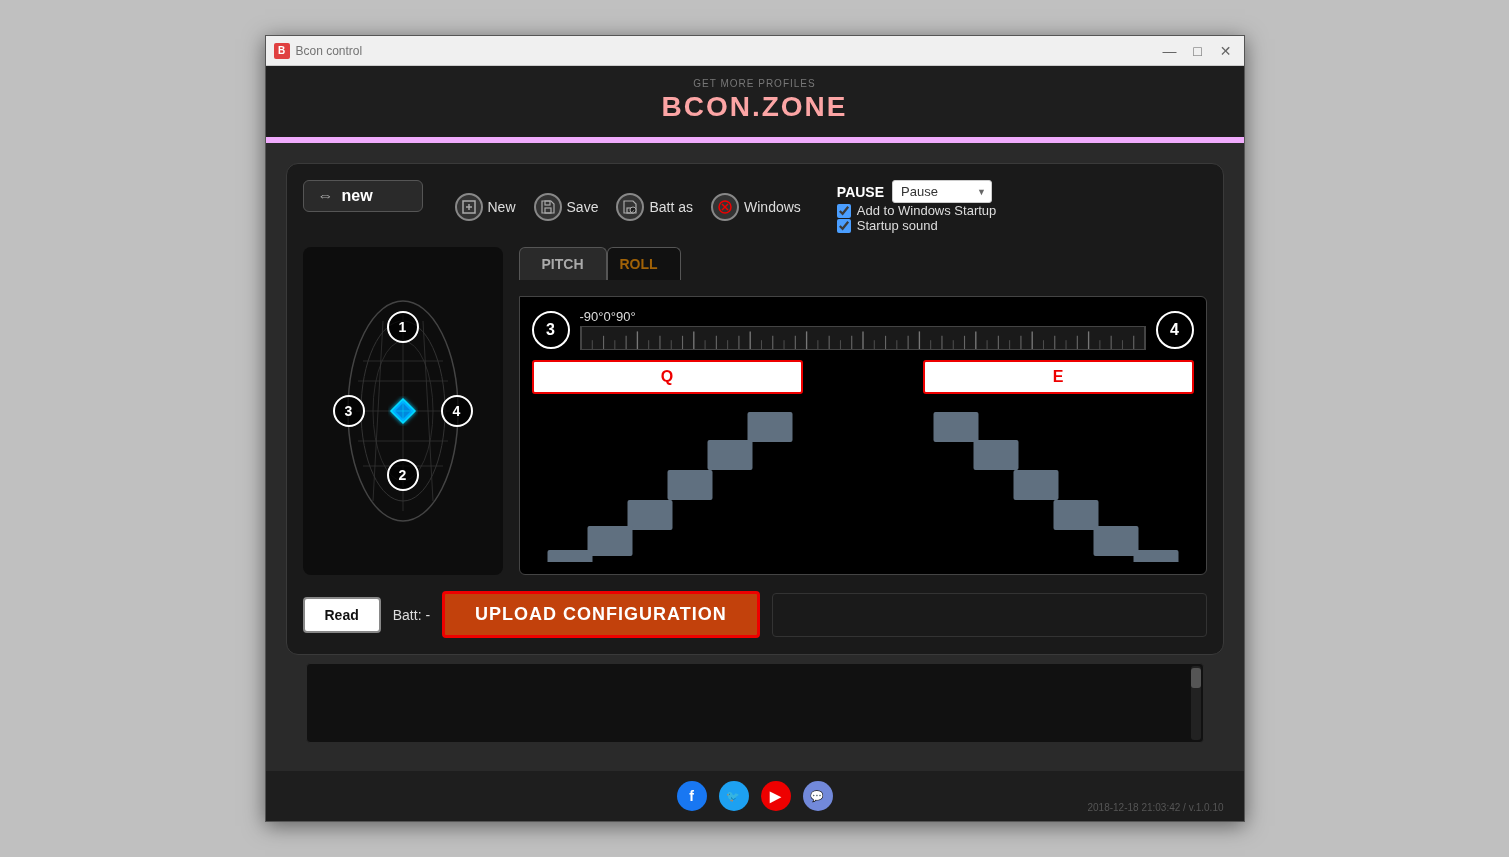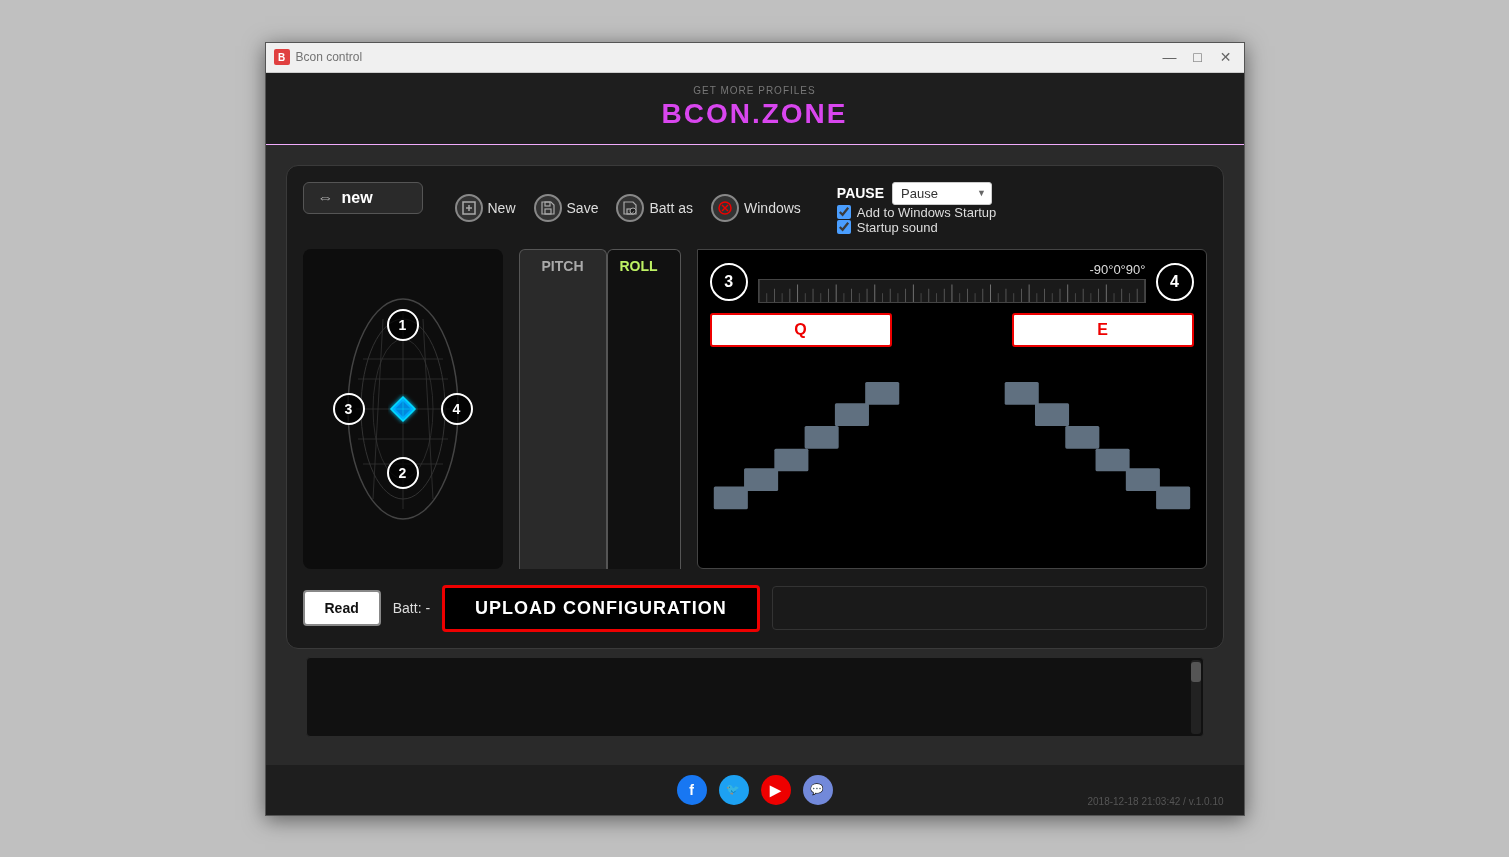--- a/index.html
+++ b/index.html
@@ -63,35 +63,35 @@
       font-size: 14px;
       color: #666;
       cursor: pointer;
       border-radius: 2px;
     }
 
     .header-area {
       background: #1e1e1e;
       padding: 12px 12px 14px;
       text-align: center;
-      border-bottom: 1px solid #f0abfc;
+      border-bottom: 6px solid #f0abfc;
     }
 
     .get-more {
       font-size: 10px;
       color: #777;
       letter-spacing: 1px;
       text-transform: uppercase;
       margin-bottom: 2px;
     }
 
     .brand-logo {
       font-size: 28px;
       font-weight: 900;
-      color: #d946ef;
+      color: #fca5a5;
       letter-spacing: 2px;
       font-family: Arial Black, Arial, sans-serif;
     }
 
     .main-content {
       background: #2a2a2a;
       padding: 20px;
     }
 
     .main-panel {
@@ -272,20 +272,21 @@
     }
 
     .zone-1 { top: 30px; left: 50%; transform: translateX(-50%); }
     .zone-2 { bottom: 50px; left: 50%; transform: translateX(-50%); }
     .zone-3 { left: 10px; top: 50%; transform: translateY(-50%); }
     .zone-4 { right: 10px; top: 50%; transform: translateY(-50%); }
 
     .right-panel {
       flex: 1;
       display: flex;
+      flex-direction: column;
       gap: 16px;
     }
 
     .tabs-row {
       display: flex;
       margin-bottom: 0;
     }
 
     .tab {
       padding: 8px 22px;
@@ -297,21 +298,21 @@
       border-bottom: none;
     }
 
     .tab.inactive {
       background: #2a2a2a;
       color: #aaa;
     }
 
     .tab.active {
       background: #111;
-      color: #bef264;
+      color: #a16207;
       border-color: #555;
       padding-left: 12px;
     }
 
     .axis-display {
       background: #000;
       border: 1px solid #444;
       border-radius: 0 6px 6px 6px;
       padding: 12px;
       flex: 1;
@@ -339,21 +340,21 @@
       flex-shrink: 0;
     }
 
     .ruler-container {
       flex: 1;
       position: relative;
     }
 
     .ruler-labels {
       display: flex;
-      justify-content: flex-end;
+      justify-content: flex-start;
       color: #ddd;
       font-size: 13px;
       margin-bottom: 2px;
     }
 
     .ruler-bar {
       height: 24px;
       background: #1a1a1a;
       border: 1px solid #444;
       position: relative;
@@ -418,21 +419,21 @@
       cursor: pointer;
       color: #111;
     }
 
     .batt-label {
       color: #ddd;
       font-size: 14px;
     }
 
     .upload-btn {
-      background: #000000;
+      background: #c2410c;
       border: 3px solid #e00;
       border-radius: 4px;
       padding: 10px 30px;
       font-size: 18px;
       font-weight: 900;
       color: #fff;
       cursor: pointer;
       letter-spacing: 1px;
       text-transform: uppercase;
     }

